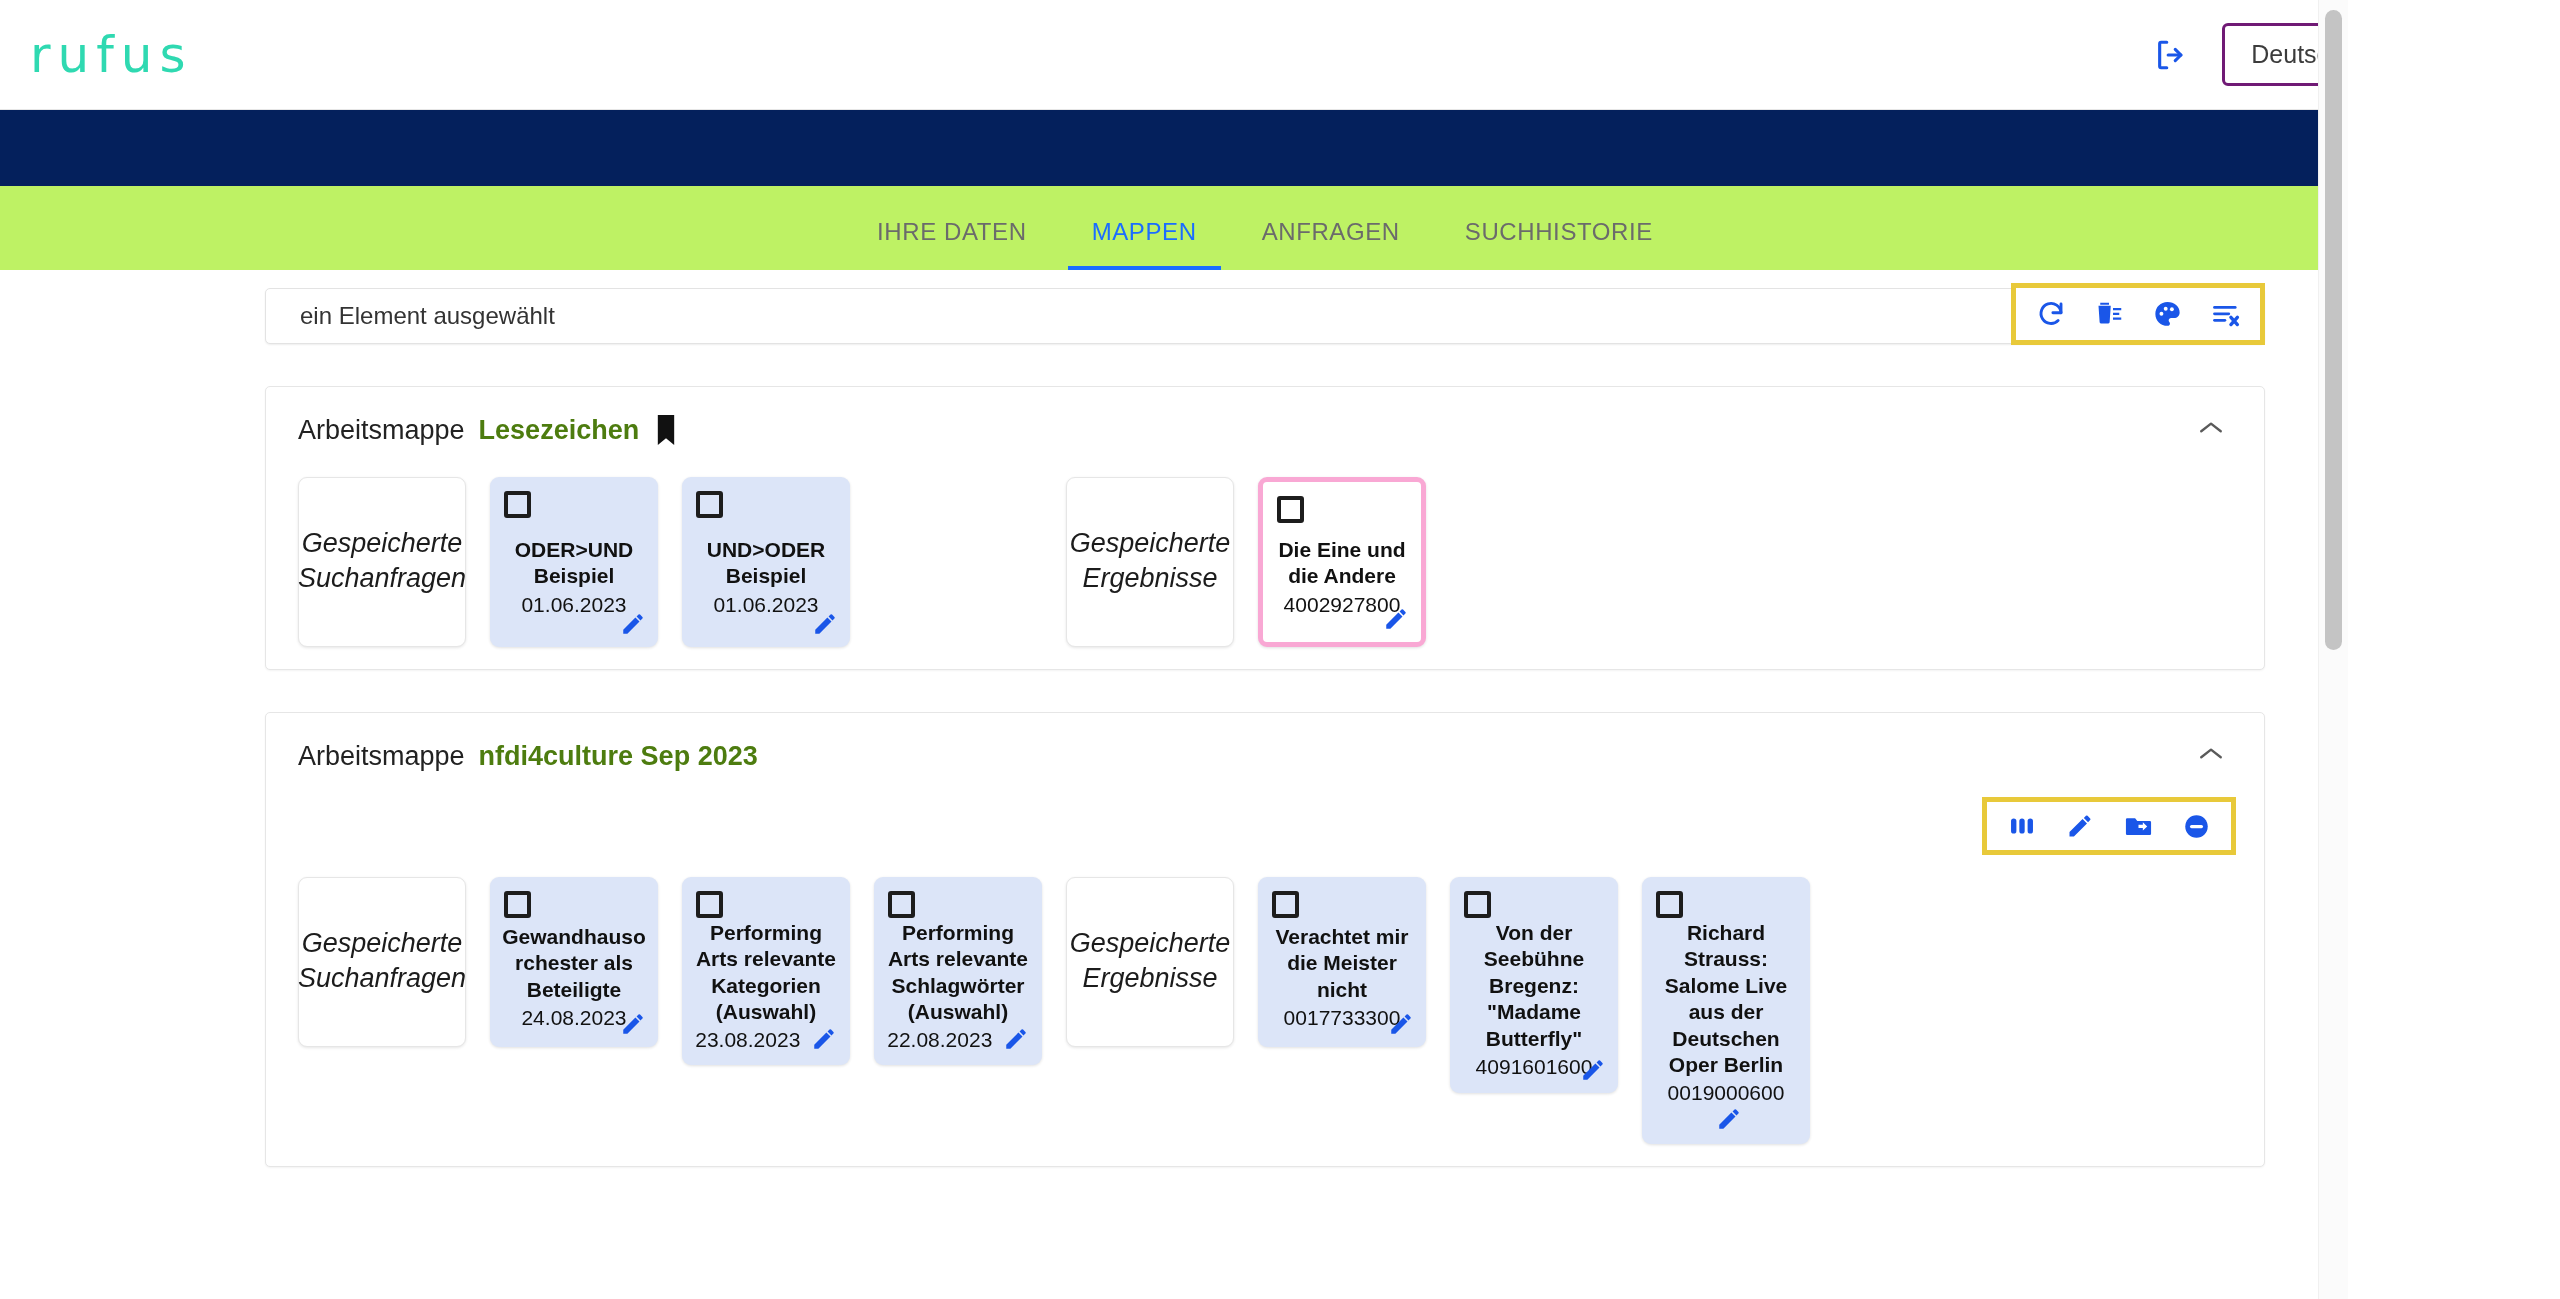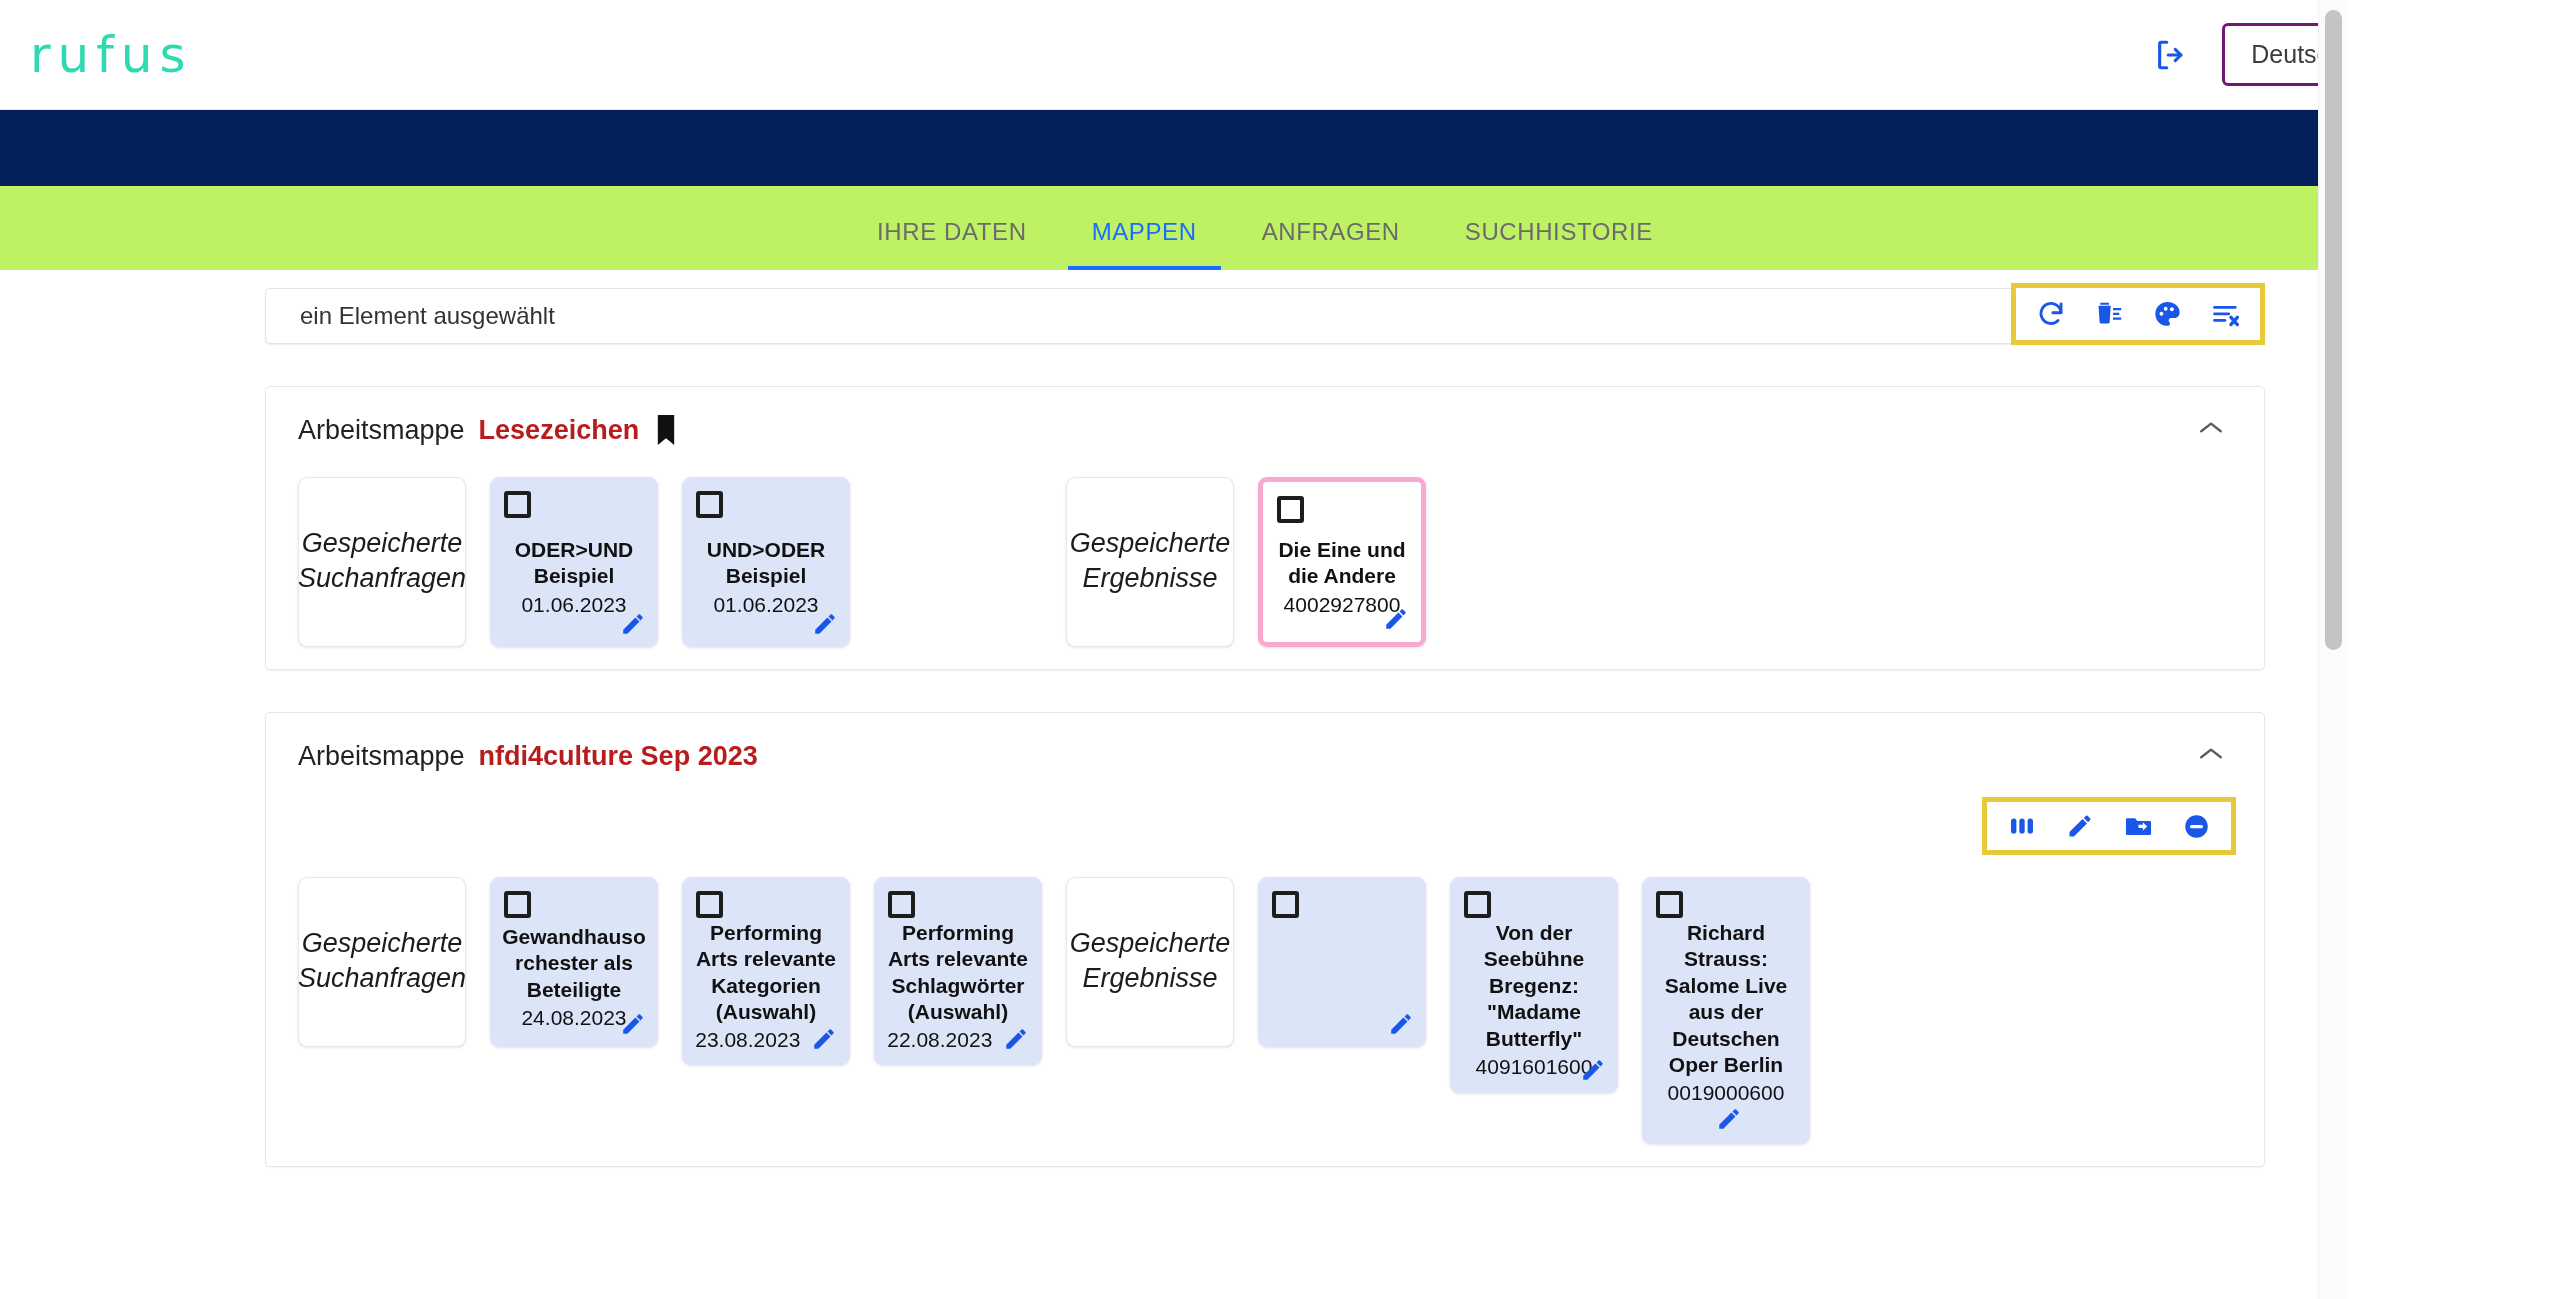--- a/index.html
+++ b/index.html
@@ -126,21 +126,21 @@
     box-shadow: 0 1px 2px rgba(0,0,0,.05);
     margin-top: 42px;
     padding: 0 0 22px 0;
     position: relative;
   }
   .panel-head {
     display: flex; align-items: center;
     padding: 26px 30px 8px 32px;
   }
   .wb-label { font-size: 27px; color: #222; font-weight: 400; }
-  .wb-name { font-size: 27px; color: #b91c1c; font-weight: 700; margin-left: 14px; }
+  .wb-name { font-size: 27px; color: #4d7c0f; font-weight: 700; margin-left: 14px; }
   .bookmark-ico { margin-left: 16px; display: inline-flex; }
   .panel-head-spacer { flex: 1 1 auto; }
   .chevron-up { cursor: pointer; padding: 6px 10px; }
 
   .toolbar-row {
     display: flex; justify-content: flex-end;
     padding: 10px 28px 0 0;
     margin-top: 6px;
   }
   .toolbar-inline {
@@ -499,20 +499,24 @@
                 </div>
               </div>
             </div>
 
             <div class="card placeholder">
               <div class="ph-text">Gespeicherte Ergebnisse</div>
             </div>
 
             <div class="card item">
               <div class="chk"></div>
+              <div class="card-body">
+                <div class="card-title">Verachtet mir die Meister nicht</div>
+                <div class="card-sub">0017733300</div>
+              </div>
               <span class="pencil-abs">
                 <svg width="26" height="26" viewBox="0 0 24 24" fill="#1a56e8">
                   <path d="M3 17.2V21h3.8L18 9.8 14.2 6 3 17.2zM20.7 6.9a1 1 0 0 0 0-1.4l-2.2-2.2a1 1 0 0 0-1.4 0l-1.8 1.8L18.9 8.7l1.8-1.8z"></path>
                 </svg>
               </span>
             </div>
 
             <div class="card item">
               <div class="chk"></div>
               <div class="card-body">

